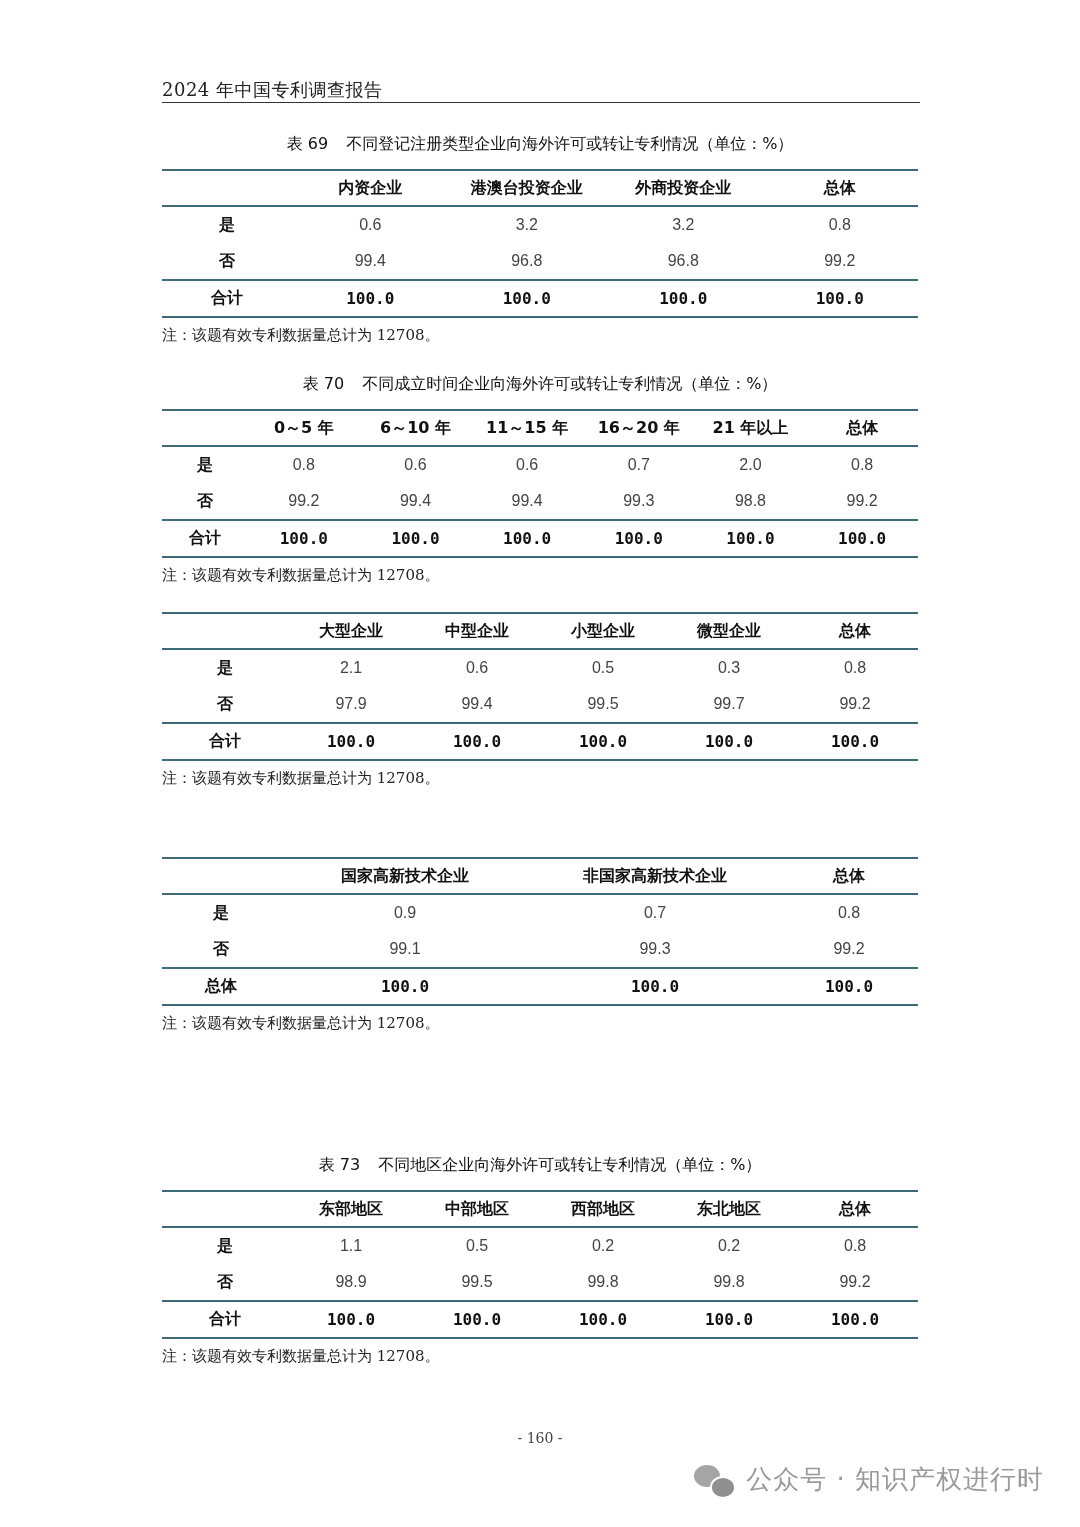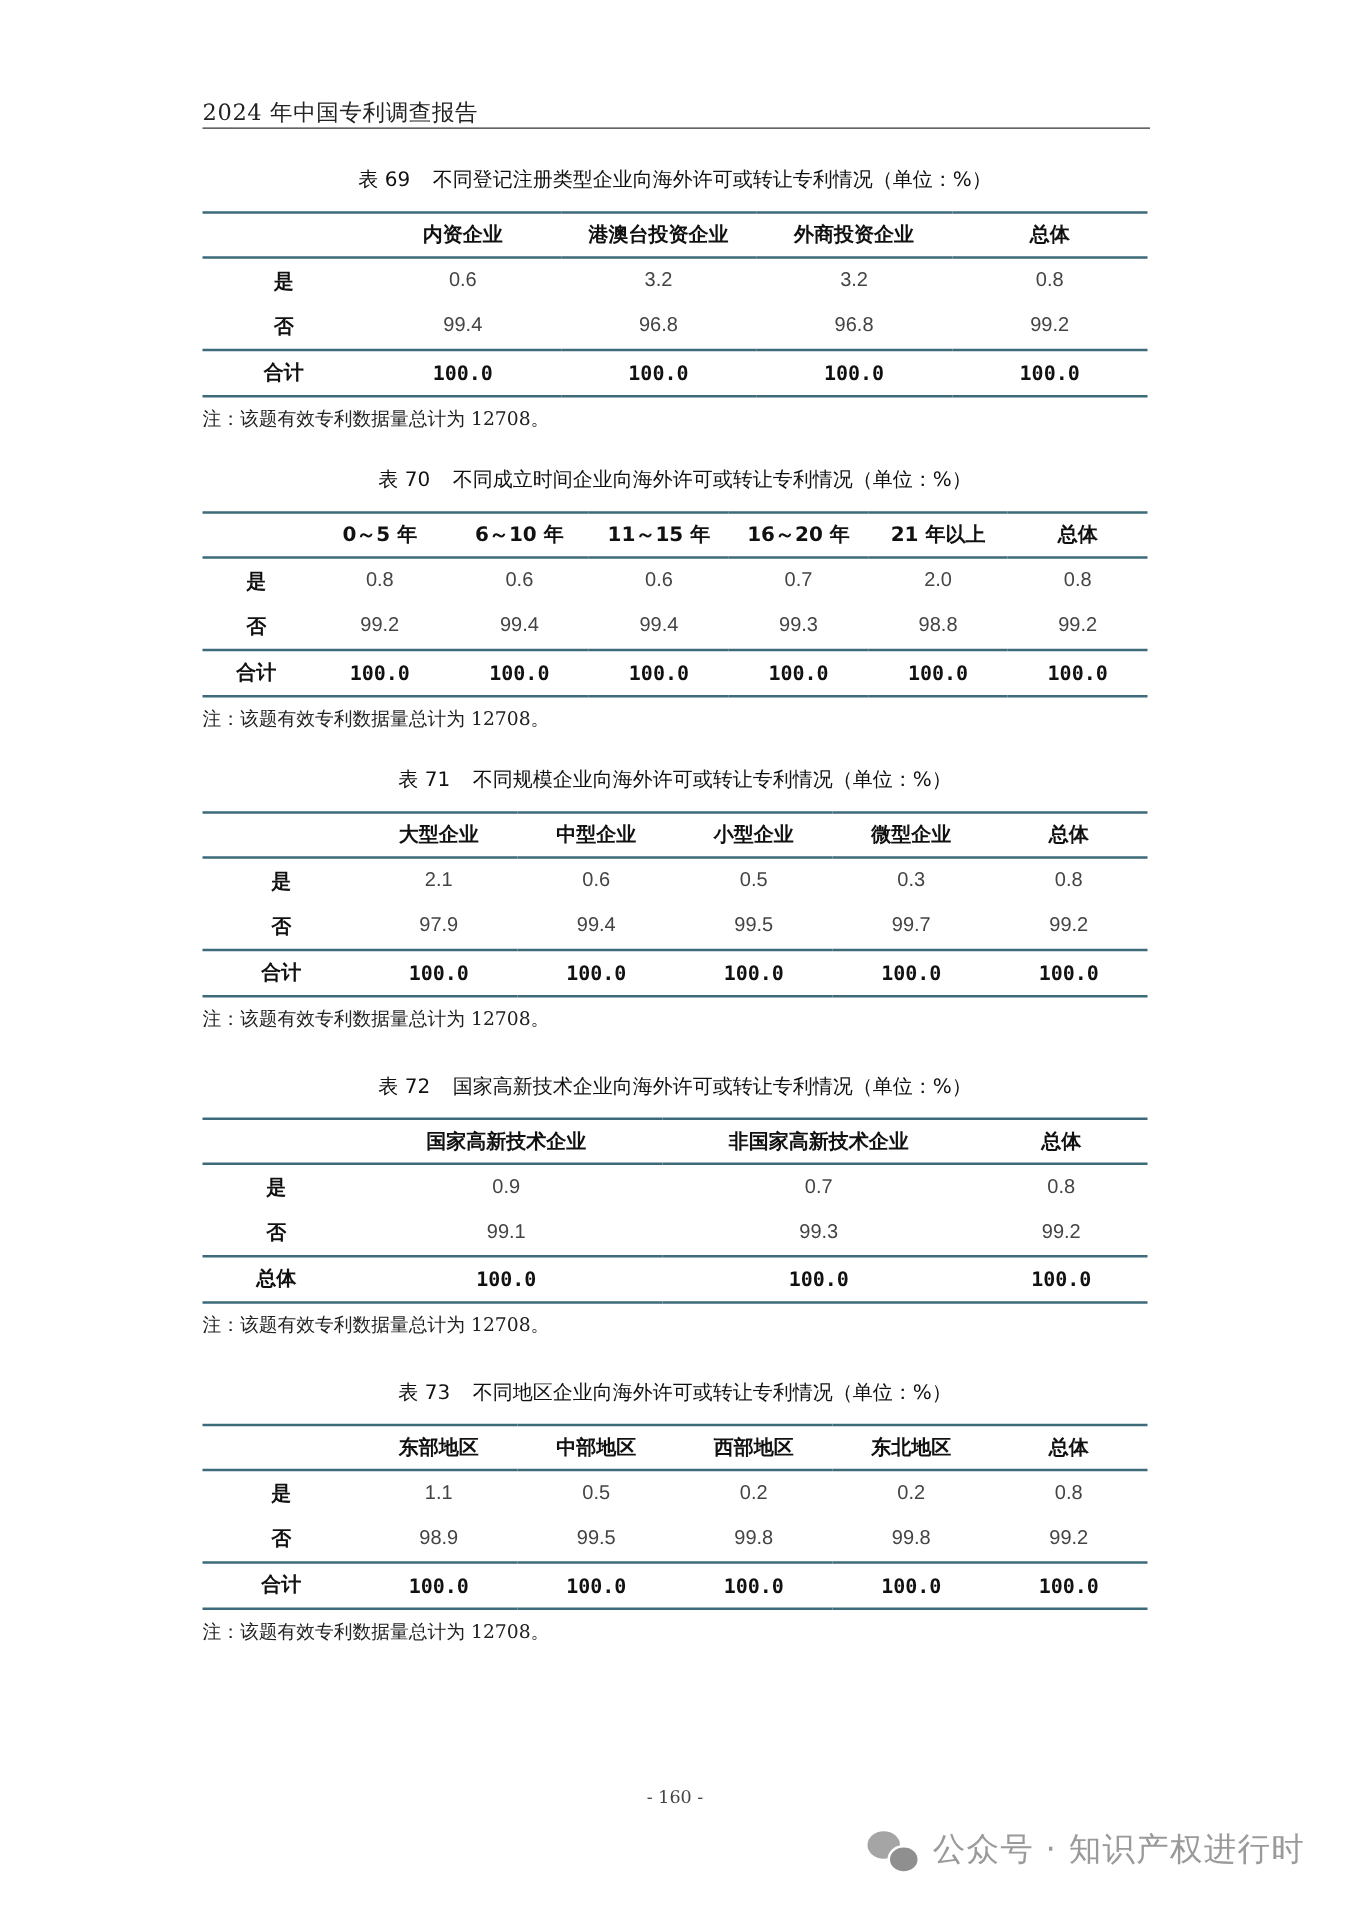--- a/index.html
+++ b/index.html
@@ -135,23 +135,20 @@
       <td>100.0</td>
       <td>100.0</td>
       <td>100.0</td>
     </tr>
       </tfoot>
   </table>
   <div class="note">注：该题有效专利数据量总计为 12708。</div>
 </div>
 
 <div class="tbl-block" style="top:612px;">
-  <div class="caption">
-    <span class="num">表 71</span><span>不同规模企业向海外许可或转让专利情况（单位：%）</span>
-  </div>
   <table>
     <colgroup>
         <col style="width:126px">
         <col>
         <col>
         <col>
         <col>
         <col>
       </colgroup>
     <thead>
@@ -190,23 +187,20 @@
       <td>100.0</td>
       <td>100.0</td>
       <td>100.0</td>
     </tr>
       </tfoot>
   </table>
   <div class="note">注：该题有效专利数据量总计为 12708。</div>
 </div>
 
 <div class="tbl-block" style="top:857px;">
-  <div class="caption">
-    <span class="num">表 72</span><span>国家高新技术企业向海外许可或转让专利情况（单位：%）</span>
-  </div>
   <table>
     <colgroup>
         <col style="width:118px">
         <col style="width:250px">
         <col style="width:250px">
         <col>
       </colgroup>
     <thead>
         <tr>
       <th></th>
@@ -234,21 +228,21 @@
       <td class="rowlabel">总体</td>
       <td>100.0</td>
       <td>100.0</td>
       <td>100.0</td>
     </tr>
       </tfoot>
   </table>
   <div class="note">注：该题有效专利数据量总计为 12708。</div>
 </div>
 
-<div class="tbl-block" style="top:1102px;">
+<div class="tbl-block" style="top:1153px;">
   <div class="caption">
     <span class="num">表 73</span><span>不同地区企业向海外许可或转让专利情况（单位：%）</span>
   </div>
   <table>
     <colgroup>
         <col style="width:126px">
         <col>
         <col>
         <col>
         <col>

